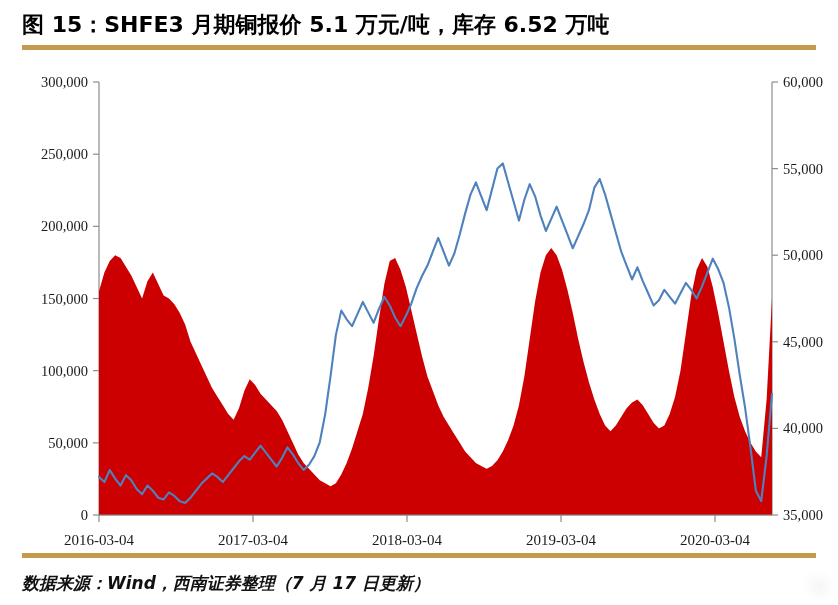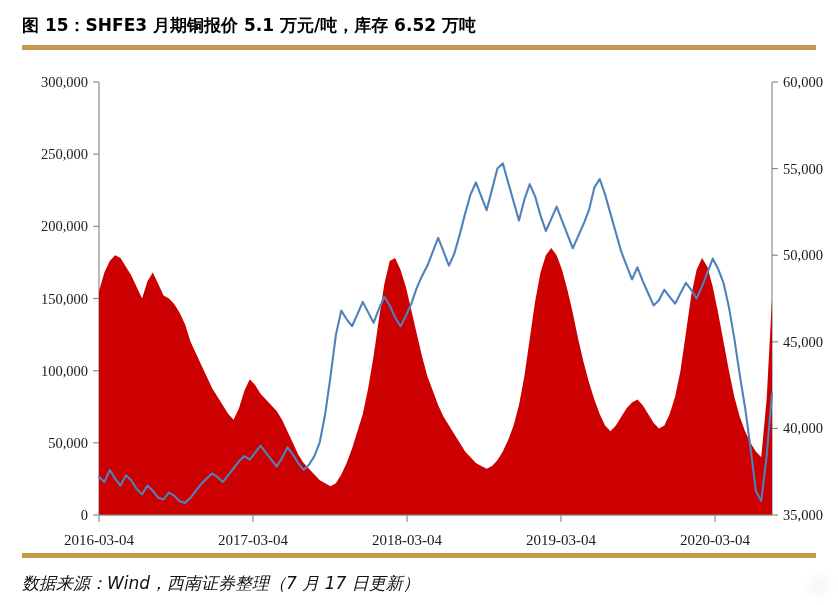--- a/index.html
+++ b/index.html
@@ -13,21 +13,21 @@
   .page{position:relative;width:838px;height:605px;}
 
   
   .title-wrap{
     position:absolute;left:22px;top:6px;width:794px;height:38px;
     display:flex;align-items:center;
   }
   .title{
     font-family:"DejaVu Sans", sans-serif;
     font-weight:bold;
-    font-size:17px;
+    font-size:22px;
     color:#000000;
     letter-spacing:0px;
     white-space:nowrap;
   }
   .rule-top{
     position:absolute;left:22px;top:45px;width:794px;height:5px;
     background:#C49A4D;
   }
   .rule-bottom{
     position:absolute;left:22px;top:553px;width:794px;height:5px;
@@ -58,21 +58,21 @@
   }
 
   
   .footer{
     position:absolute;left:22px;top:566px;width:794px;height:34px;
     display:flex;align-items:center;
   }
   .footer-text{
     font-family:"DejaVu Sans", sans-serif;
     font-style:italic;
-    font-weight:normal;
+    font-weight:bold;
     font-size:17px;
     color:#111111;
     white-space:nowrap;
   }
   .watermark{
     position:absolute;right:2px;bottom:2px;width:34px;height:34px;
     border-radius:50%;
     background:radial-gradient(circle,#f3f3f3 0%,#ffffff 70%);
     opacity:.75;
   }

